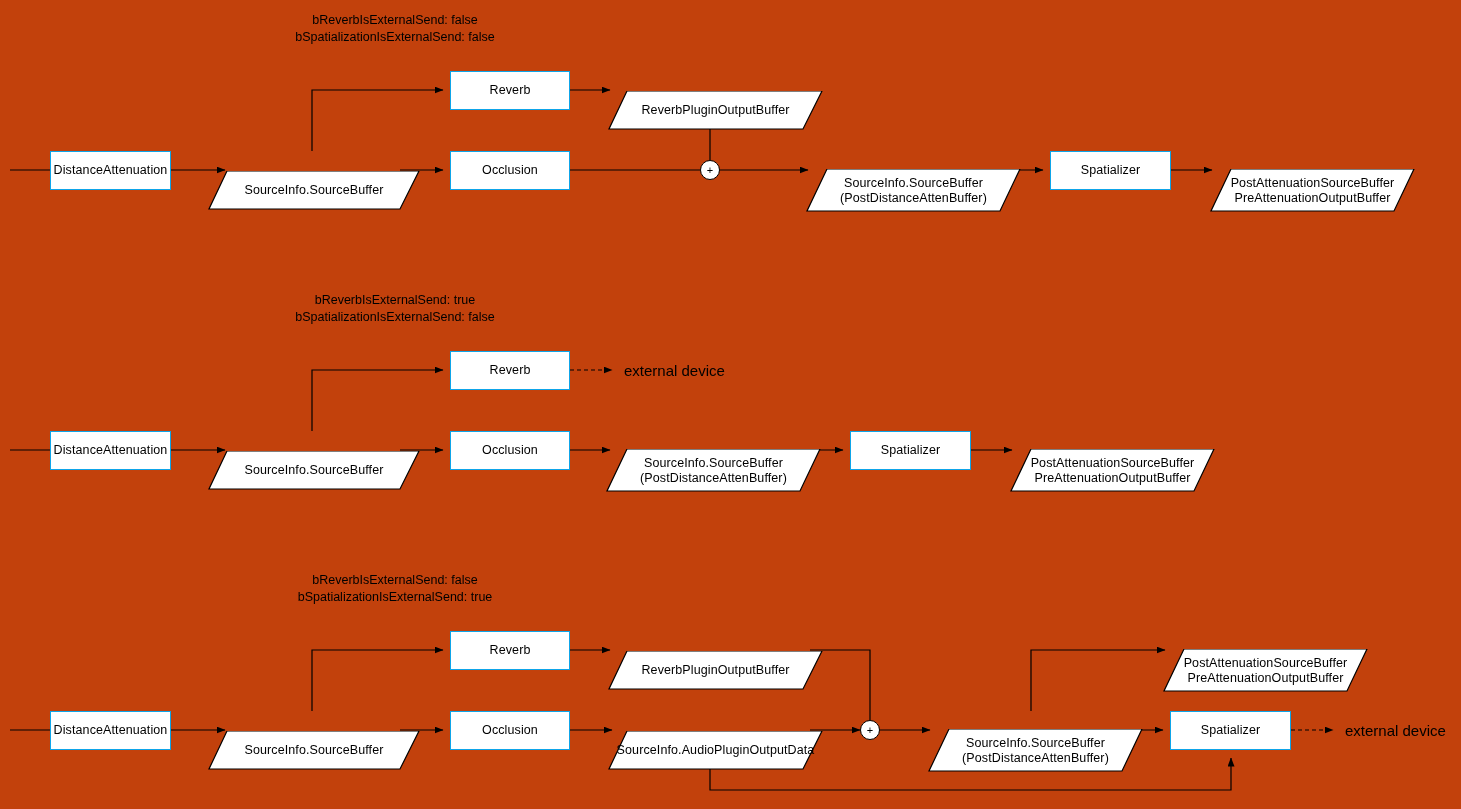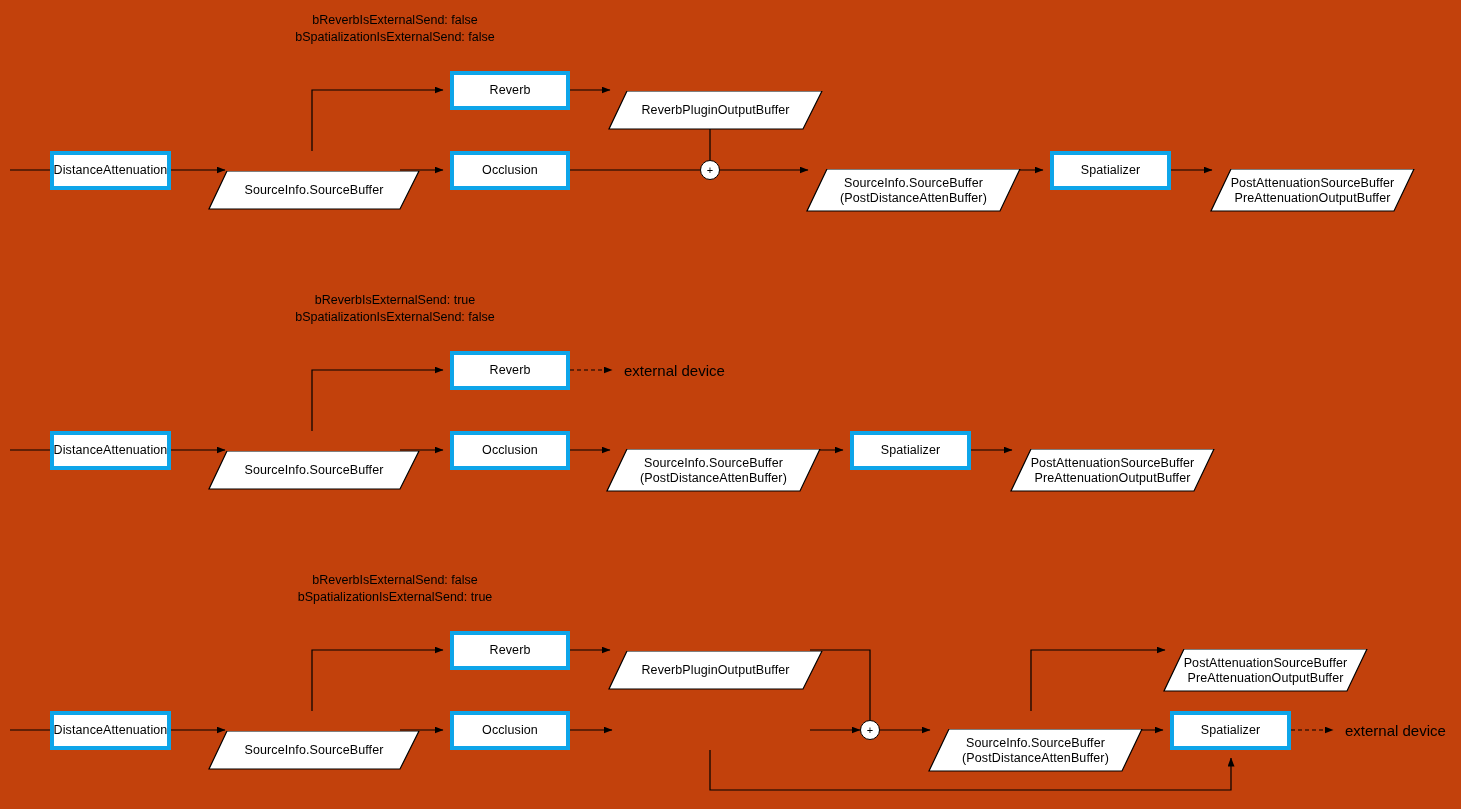--- a/index.html
+++ b/index.html
@@ -23,21 +23,21 @@
     position: absolute;
     left: 0;
     top: 0;
     width: 1461px;
     height: 809px;
     pointer-events: none;
   }
   .node {
     position: absolute;
     box-sizing: border-box;
-    border: 4px solid #0ea5e9;
+    border: 1px solid #0ea5e9;
     background: #ffffff;
     display: flex;
     align-items: center;
     justify-content: center;
     text-align: center;
     font-size: 12.5px;
     line-height: 15px;
     letter-spacing: 0.1px;
     white-space: nowrap;
     z-index: 2;
@@ -265,20 +265,26 @@
 
   <div class="node para" style="left:608px; top:631px; width:215px; height:39px;">
     <svg class="slant" viewBox="0 0 215 39" preserveAspectRatio="none">
       <polygon points="19,0 214,0 195,38 1,38" fill="#ffffff" stroke="#000000" stroke-width="1.2" vector-effect="non-scaling-stroke"></polygon>
     </svg>
     <span class="ptext">ReverbPluginOutputBuffer</span>
   </div>
 
   <div class="node" style="left:450px; top:711px; width:120px; height:39px;">Occlusion</div>
 
+  <div class="node para" style="left:608px; top:711px; width:215px; height:39px;">
+    <svg class="slant" viewBox="0 0 215 39" preserveAspectRatio="none">
+      <polygon points="19,0 214,0 195,38 1,38" fill="#ffffff" stroke="#000000" stroke-width="1.2" vector-effect="non-scaling-stroke"></polygon>
+    </svg>
+    <span class="ptext">SourceInfo.AudioPluginOutputData</span>
+  </div>
 
   <div class="plus" style="left:860px; top:720px;">+</div>
 
   <div class="node para" style="left:928px; top:709px; width:215px; height:43px;">
     <svg class="slant" viewBox="0 0 215 43" preserveAspectRatio="none">
       <polygon points="21,0 214,0 194,42 1,42" fill="#ffffff" stroke="#000000" stroke-width="1.2" vector-effect="non-scaling-stroke"></polygon>
     </svg>
     <span class="ptext">
       <span>SourceInfo.SourceBuffer</span><br>
       <span>(PostDistanceAttenBuffer)</span>

